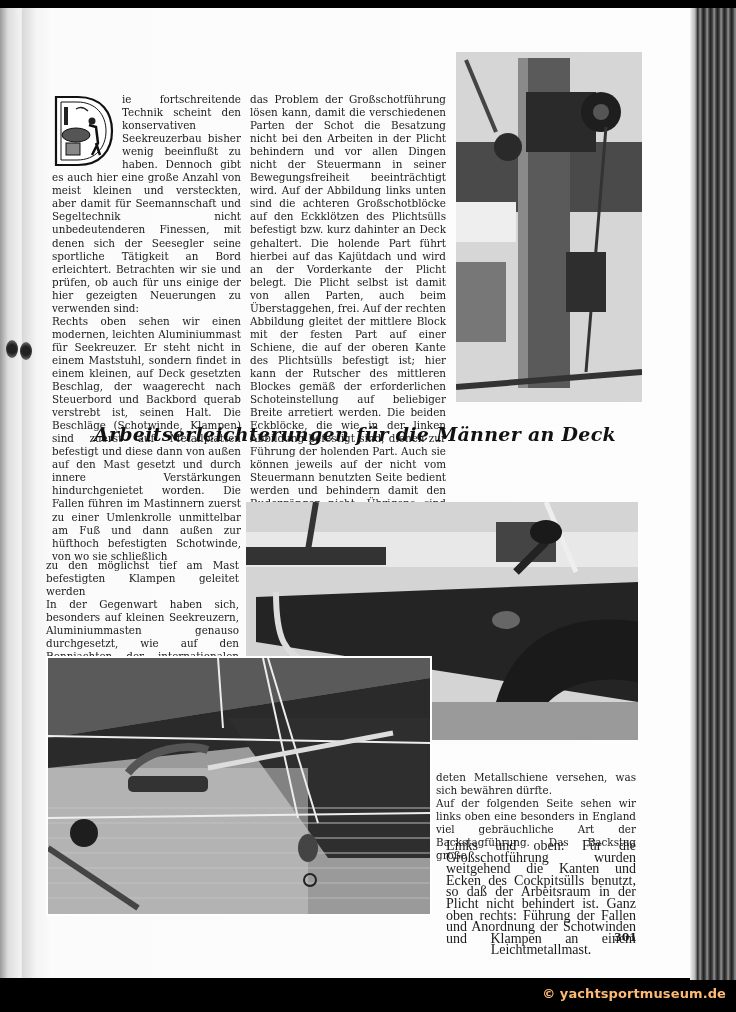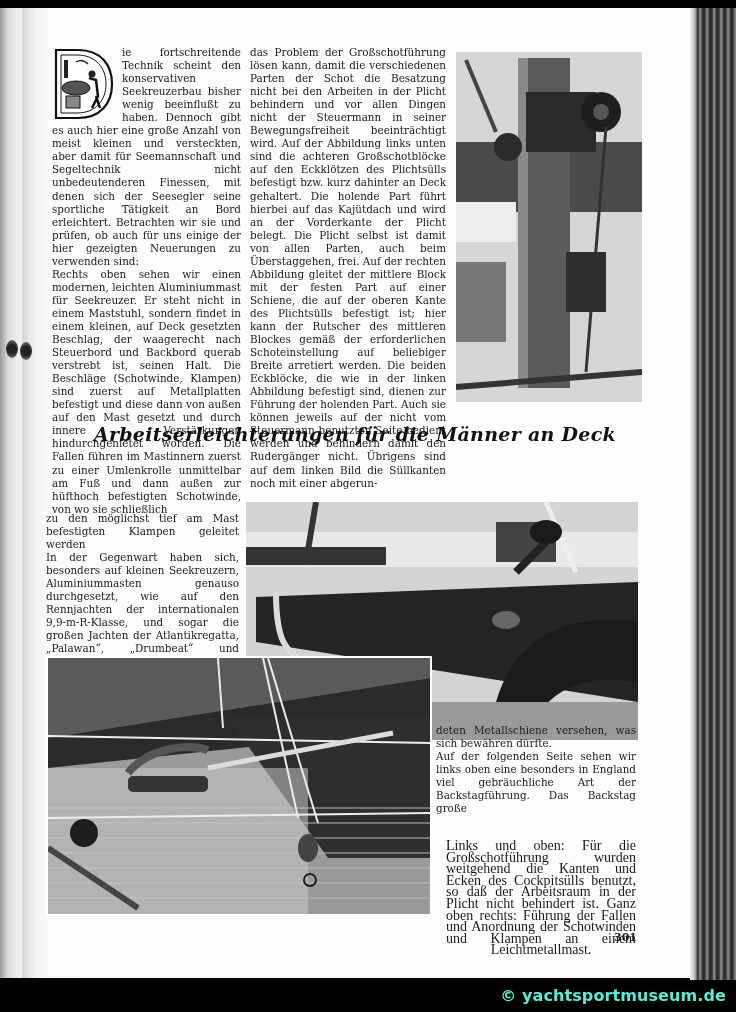--- a/index.html
+++ b/index.html
@@ -2,23 +2,23 @@
 <html><head>
 <meta charset="utf-8">
 <style>
   html, body { margin:0; padding:0; }
   body { width:736px; height:1012px; background:#000; position:relative; overflow:hidden; font-family:"DejaVu Serif", serif; }
   .left-pages { position:absolute; left:0; top:8px; width:40px; height:970px; background:linear-gradient(90deg,#9a9a9a 0%,#dcdcdc 20%,#f2f2f2 50%,#cfcfcf 75%,#777 100%); }
   .page { position:absolute; left:22px; top:8px; width:680px; height:970px; background:linear-gradient(90deg,#d8d8d8 0px,#f4f4f4 14px,#fbfbfb 30px,#fdfdfd 100%); border-radius:2px; }
   .right-stack { position:absolute; left:697px; top:8px; width:39px; height:980px; background:repeating-linear-gradient(90deg,#2a2a2a 0px,#555 2px,#999 3px,#444 5px,#1a1a1a 7px); }
   .right-edge { position:absolute; left:690px; top:8px; width:8px; height:975px; background:linear-gradient(90deg,#f2f2f2,#bbb 60%,#333); }
   .bottom-bar { position:absolute; left:0; top:980px; width:736px; height:32px; background:#000; }
-  .watermark { position:absolute; right:10px; top:986px; color:#5eead4; font-family:"DejaVu Sans", sans-serif; font-weight:bold; font-size:16px; letter-spacing:0.1px; }
+  .watermark { position:absolute; right:10px; top:986px; color:#fdba74; font-family:"DejaVu Sans", sans-serif; font-weight:bold; font-size:13px; letter-spacing:0.1px; }
   .punch { position:absolute; width:12px; height:18px; background:radial-gradient(circle,#222 40%,#555 70%,#999 100%); border-radius:50%; }
-  .col { position:absolute; font-size:10.4px; line-height:13.05px; color:#1a1a1a; text-align:justify; hyphens:none; }
+  .col { position:absolute; font-size:10.4px; line-height:13.05px; color:#1a1a1a; text-align:justify; hyphens:none;margin-top:47px; }
   .col p { margin:0; }
   .dropcap { float:left; width:62px; height:72px; margin:2px 8px 0 0; position:relative; }
   .dropcap svg { width:62px; height:72px; display:block; }
   .headline { position:absolute; left:60px; top:420px; width:590px; text-align:center; font-family:"DejaVu Serif", serif; font-style:italic; font-weight:bold; font-size:19px; line-height:28px; color:#111; letter-spacing:0.3px; }
   .photo { position:absolute; overflow:hidden; }
   .photo svg { width:100%; height:100%; display:block; }
   .caption { position:absolute; font-size:14px; line-height:11.6px; color:#1a1a1a; text-align:justify; text-align-last:center;font-family:Liberation Serif, serif; }
   .pagenum { position:absolute; font-size:11px; font-weight:bold; color:#1a1a1a; }
 </style>
 </head>

